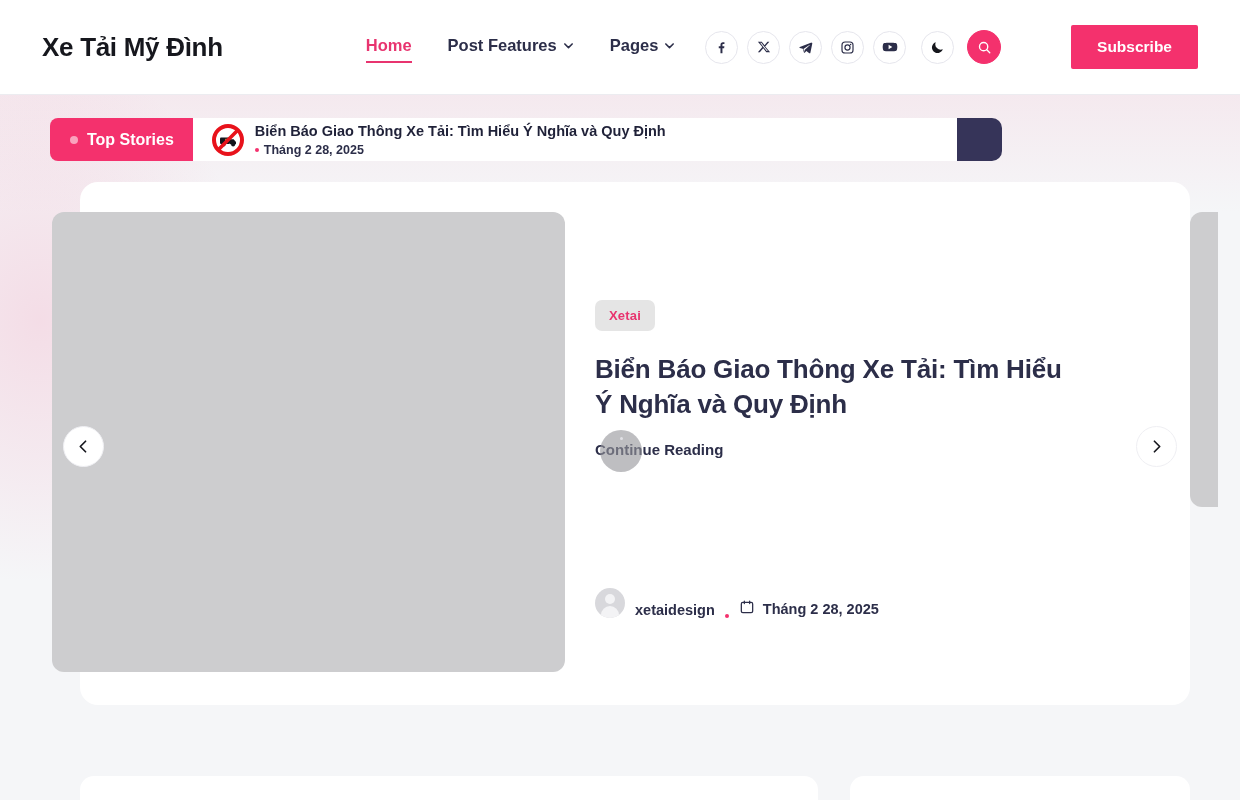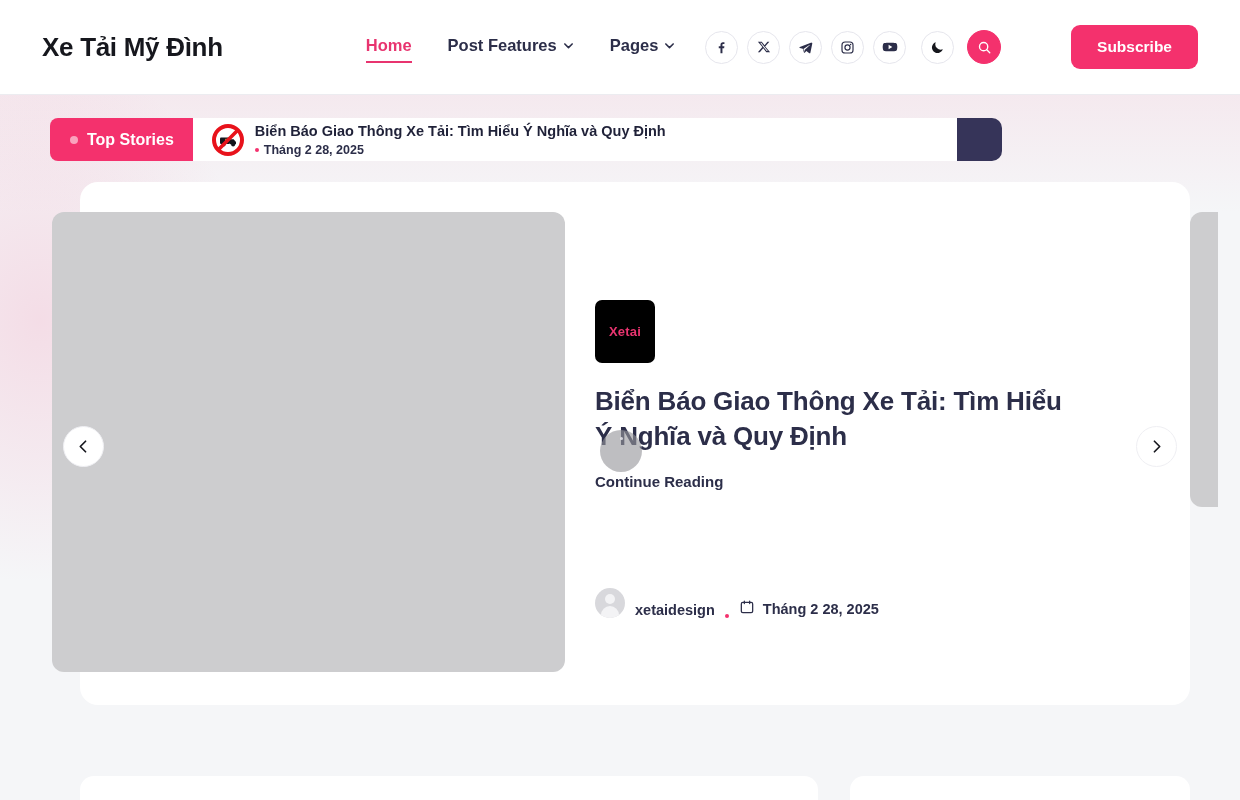--- a/index.html
+++ b/index.html
@@ -66,21 +66,21 @@
   .s-btn.search {
     background: #f4316d; border-color: #f4316d; color: #fff;
     width: 34px; height: 34px; margin-left: 4px;
   }
   .s-btn.moon { margin-left: 6px; }
 
   .subscribe {
     margin-left: auto;
     background: #f4316d; color: #fff;
     font-size: 15.5px; font-weight: 600;
-    border: none; border-radius: 9px;
+    border: none; border-radius: 2px;
     padding: 13px 26px; cursor: pointer;
     white-space: nowrap;
     font-family: "Liberation Sans", sans-serif;
   }
 
   
   .ticker-wrap {
     position: absolute; left: 50px; top: 118px;
     width: 952px; height: 43px;
     z-index: 4;
@@ -148,23 +148,23 @@
     width: 513px; height: 460px;
     background: #cdcdcf; border-radius: 12px;
     z-index: 4;
   }
   .hero-body {
     position: absolute; left: 595px; top: 300px;
     width: 500px; z-index: 4;
   }
   .badge {
     display: inline-block;
-    background: #000000; color: #e8346f;
+    background: #e5e5e5; color: #e8346f;
     font-size: 13px; font-weight: 700;
-    padding: 24px 14px; border-radius: 7px;
+    padding: 8px 14px; border-radius: 7px;
     letter-spacing: 0.2px; cursor: pointer;
   }
   .hero-title {
     margin-top: 21px;
     font-size: 26px; font-weight: 700; line-height: 1.33;
     color: #2c2e49; letter-spacing: -0.2px;
     max-width: 490px; cursor: pointer;
   }
   .hero-excerpt {
     margin-top: 18px;

